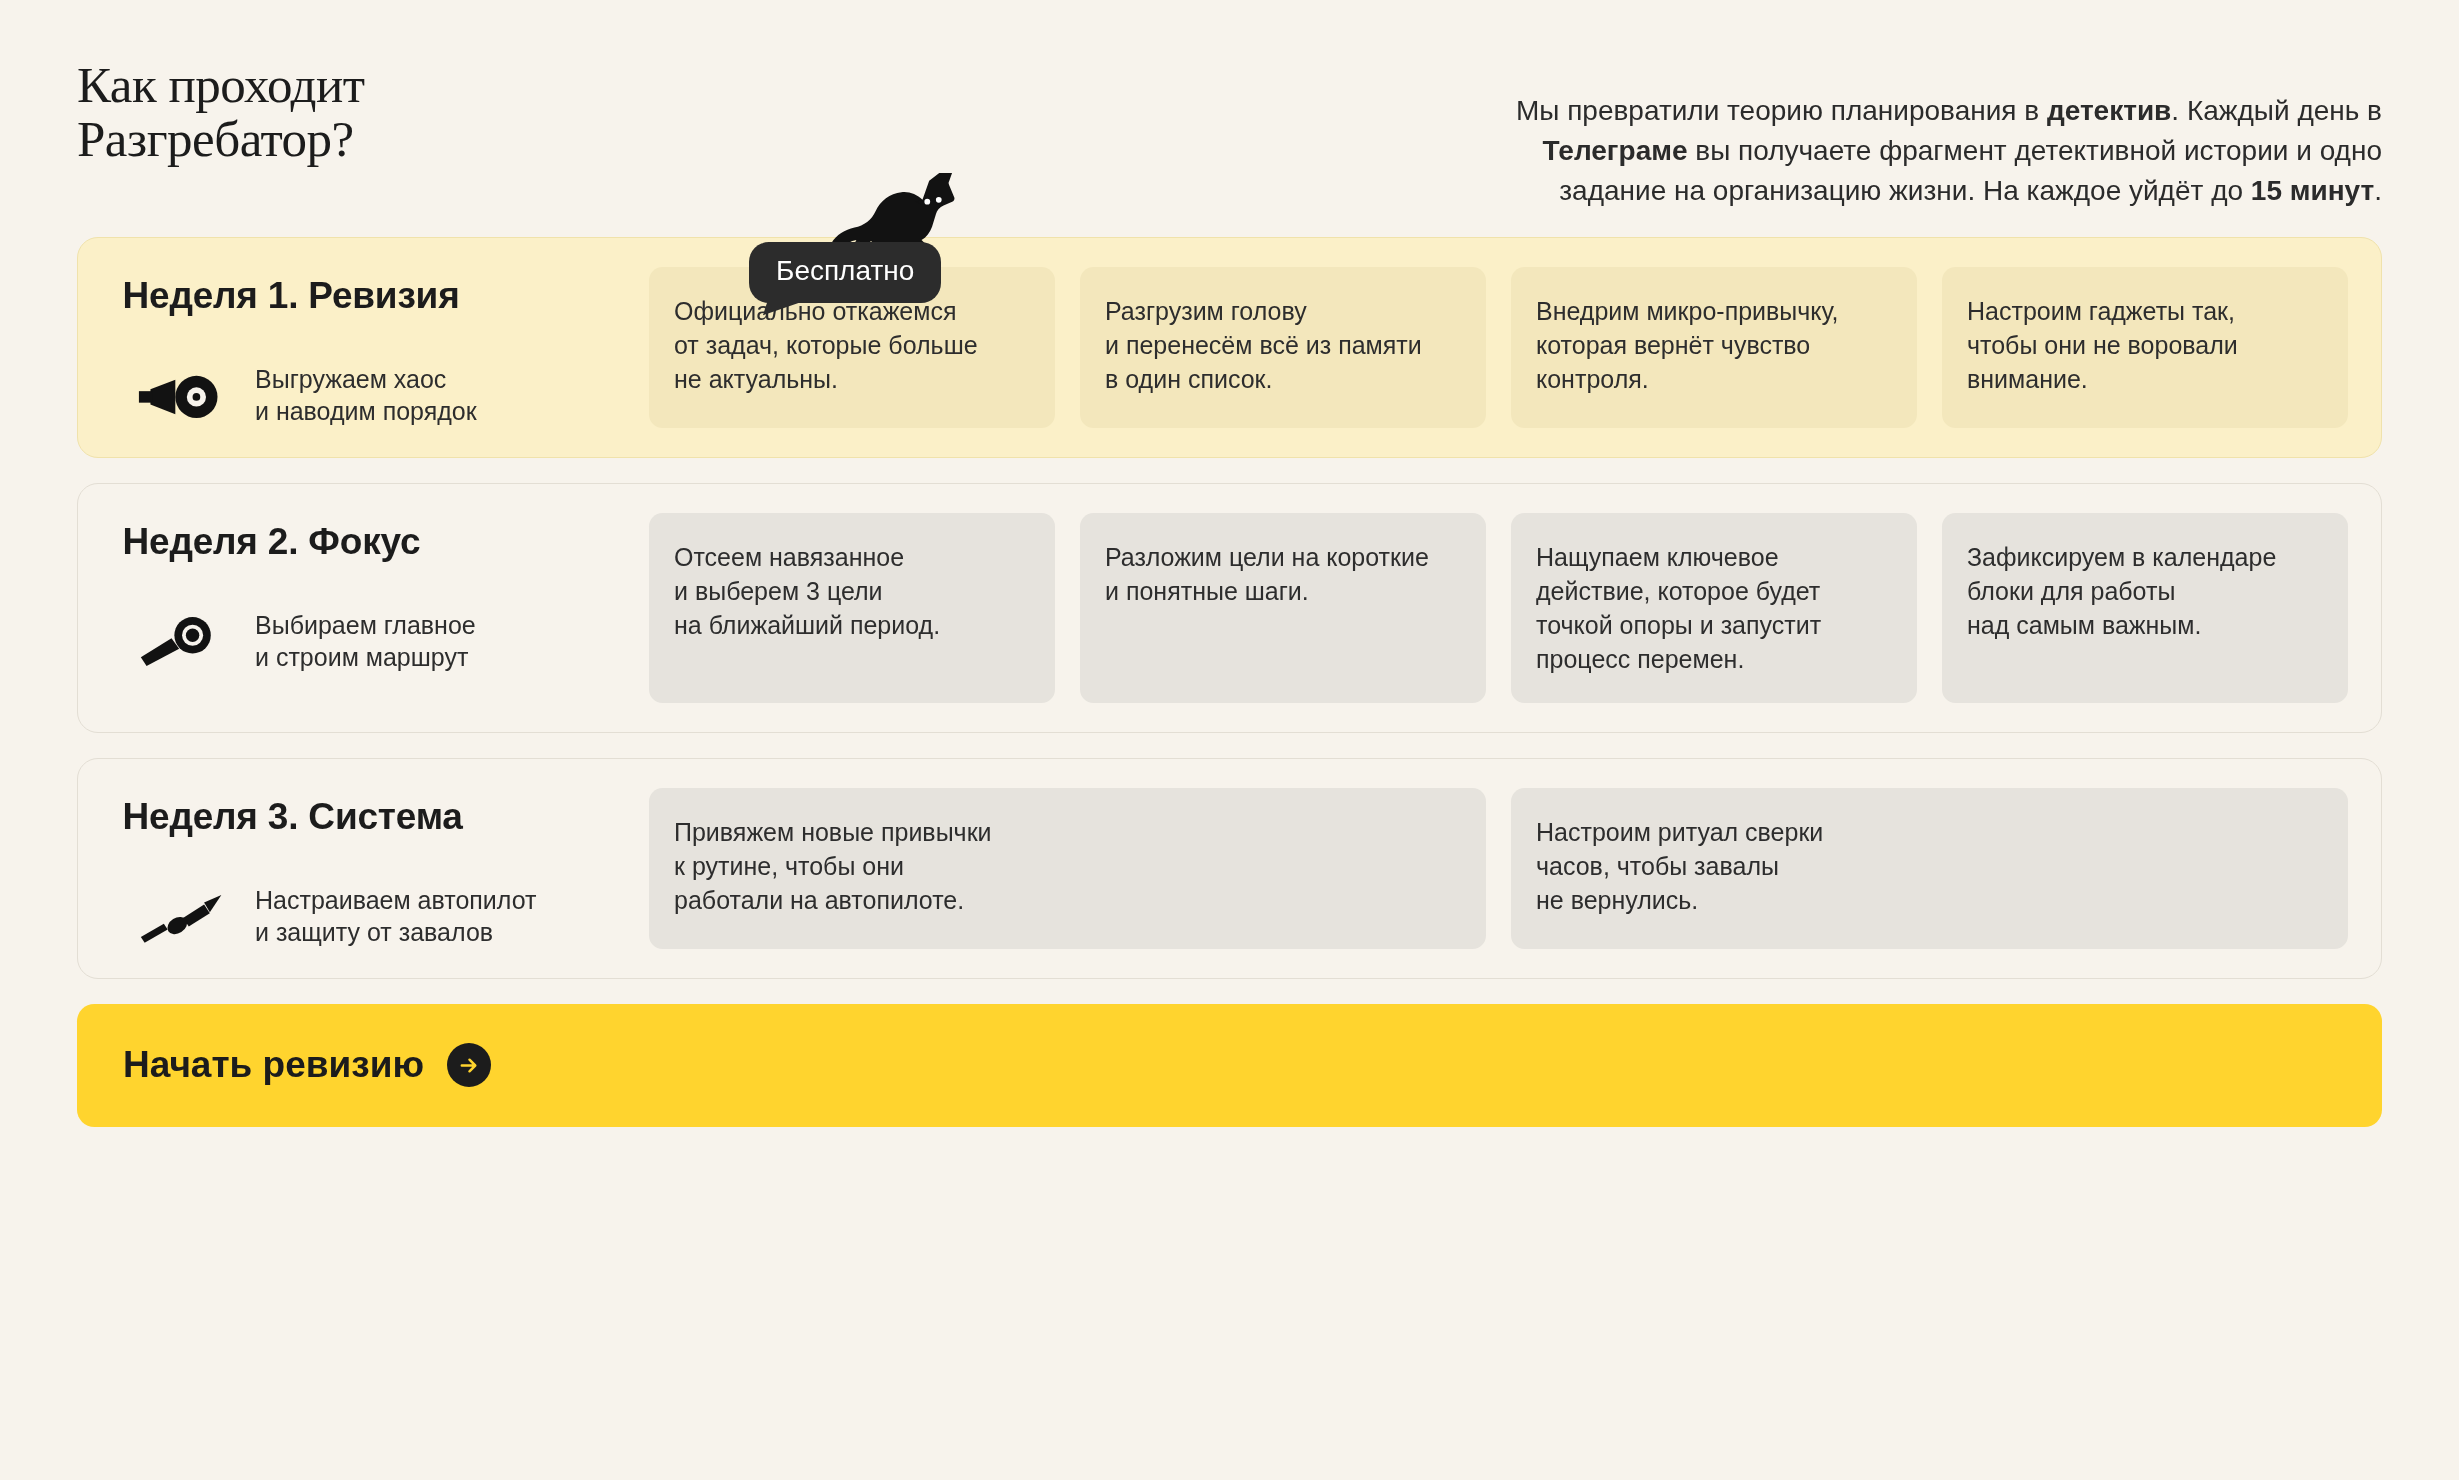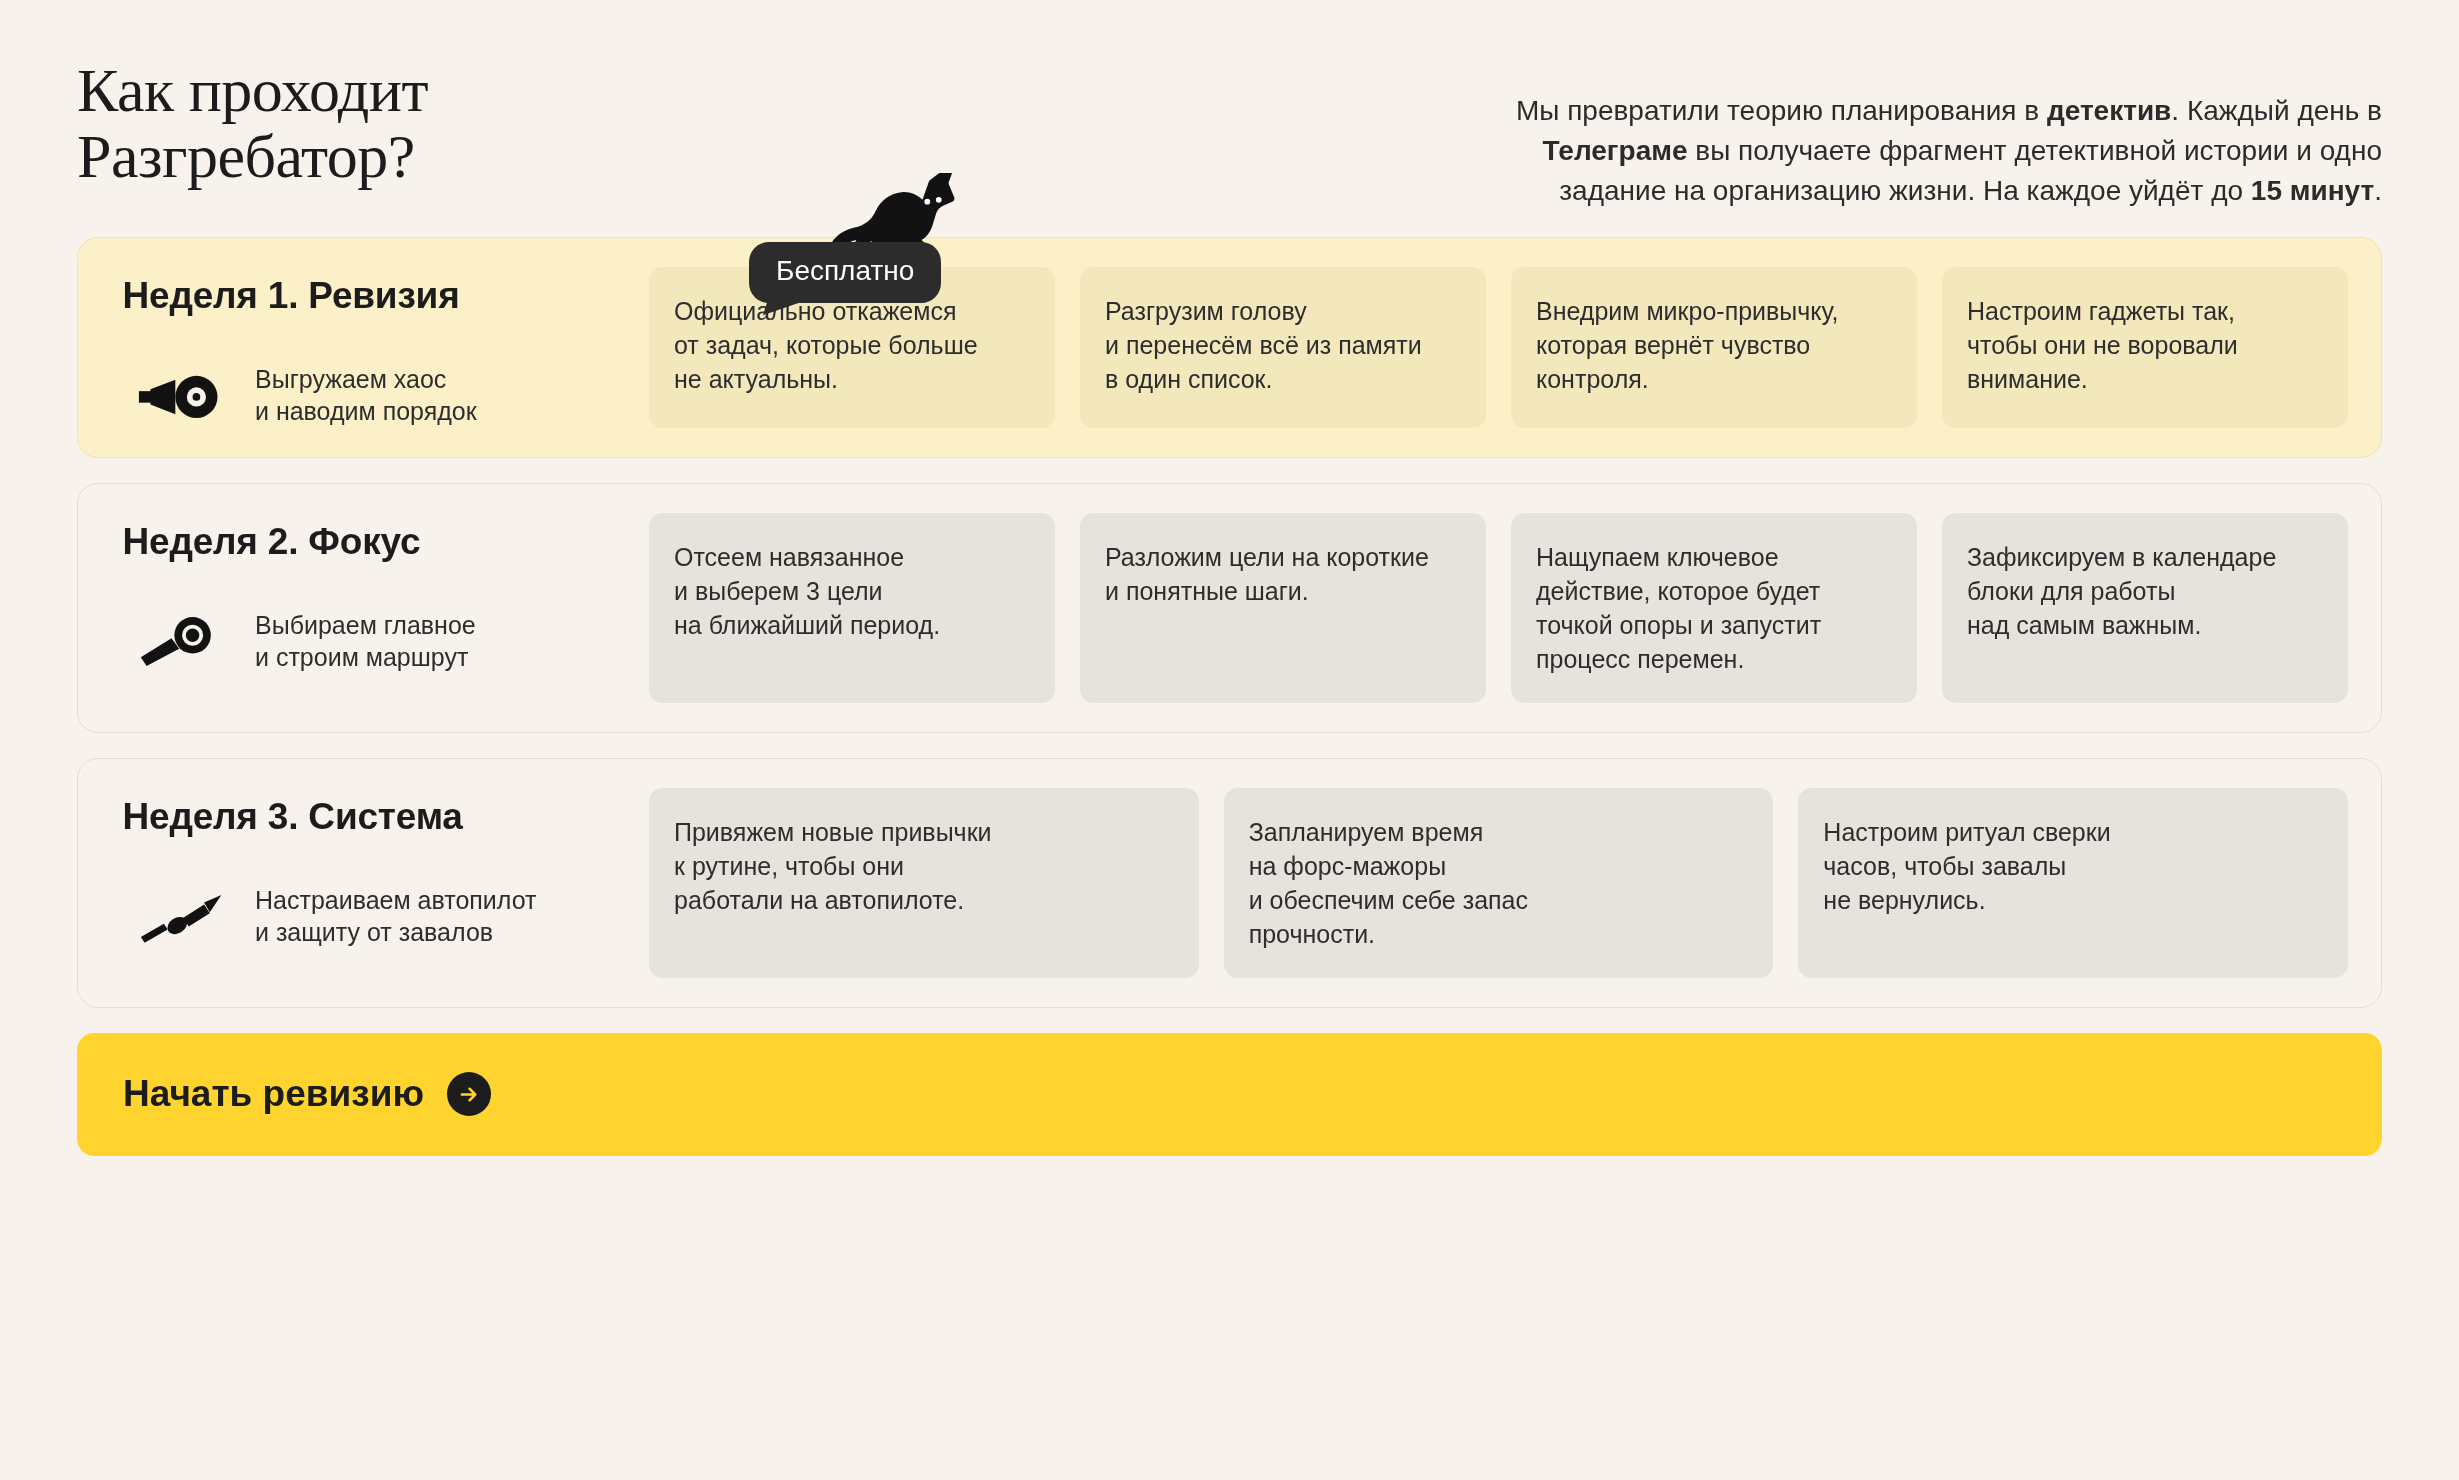--- a/index.html
+++ b/index.html
@@ -29,21 +29,21 @@
     justify-content: space-between;
     align-items: flex-start;
     padding-top: 58px;
     position: relative;
   }
   .title-block {
     position: relative;
   }
   h1.page-title {
     font-family: "Liberation Serif", "DejaVu Serif", serif;
-    font-size: 62px;
+    font-size: 51px;
     line-height: 1.06;
     font-weight: 400;
     color: #1c1c1c;
     margin: 0;
     letter-spacing: -0.5px;
     white-space: pre-line;
   }
   .intro {
     max-width: 903px;
     text-align: right;
@@ -303,24 +303,20 @@
             </svg>
           </span>
           <div class="week-sub">Настраиваем автопилот
 и защиту от завалов</div>
         </div>
       </div>
       <div class="cards">
         <div class="card card--grey">Привяжем новые привычки
 к рутине, чтобы они
 работали на автопилоте.</div>
-        <div class="card card--grey">Запланируем время
-на форс-мажоры
-и обеспечим себе запас
-прочности.</div>
         <div class="card card--grey">Настроим ритуал сверки
 часов, чтобы завалы
 не вернулись.</div>
       </div>
     </div>
 
   </div>
 
   <div class="cta">
     <span class="cta-label">Начать ревизию</span>

